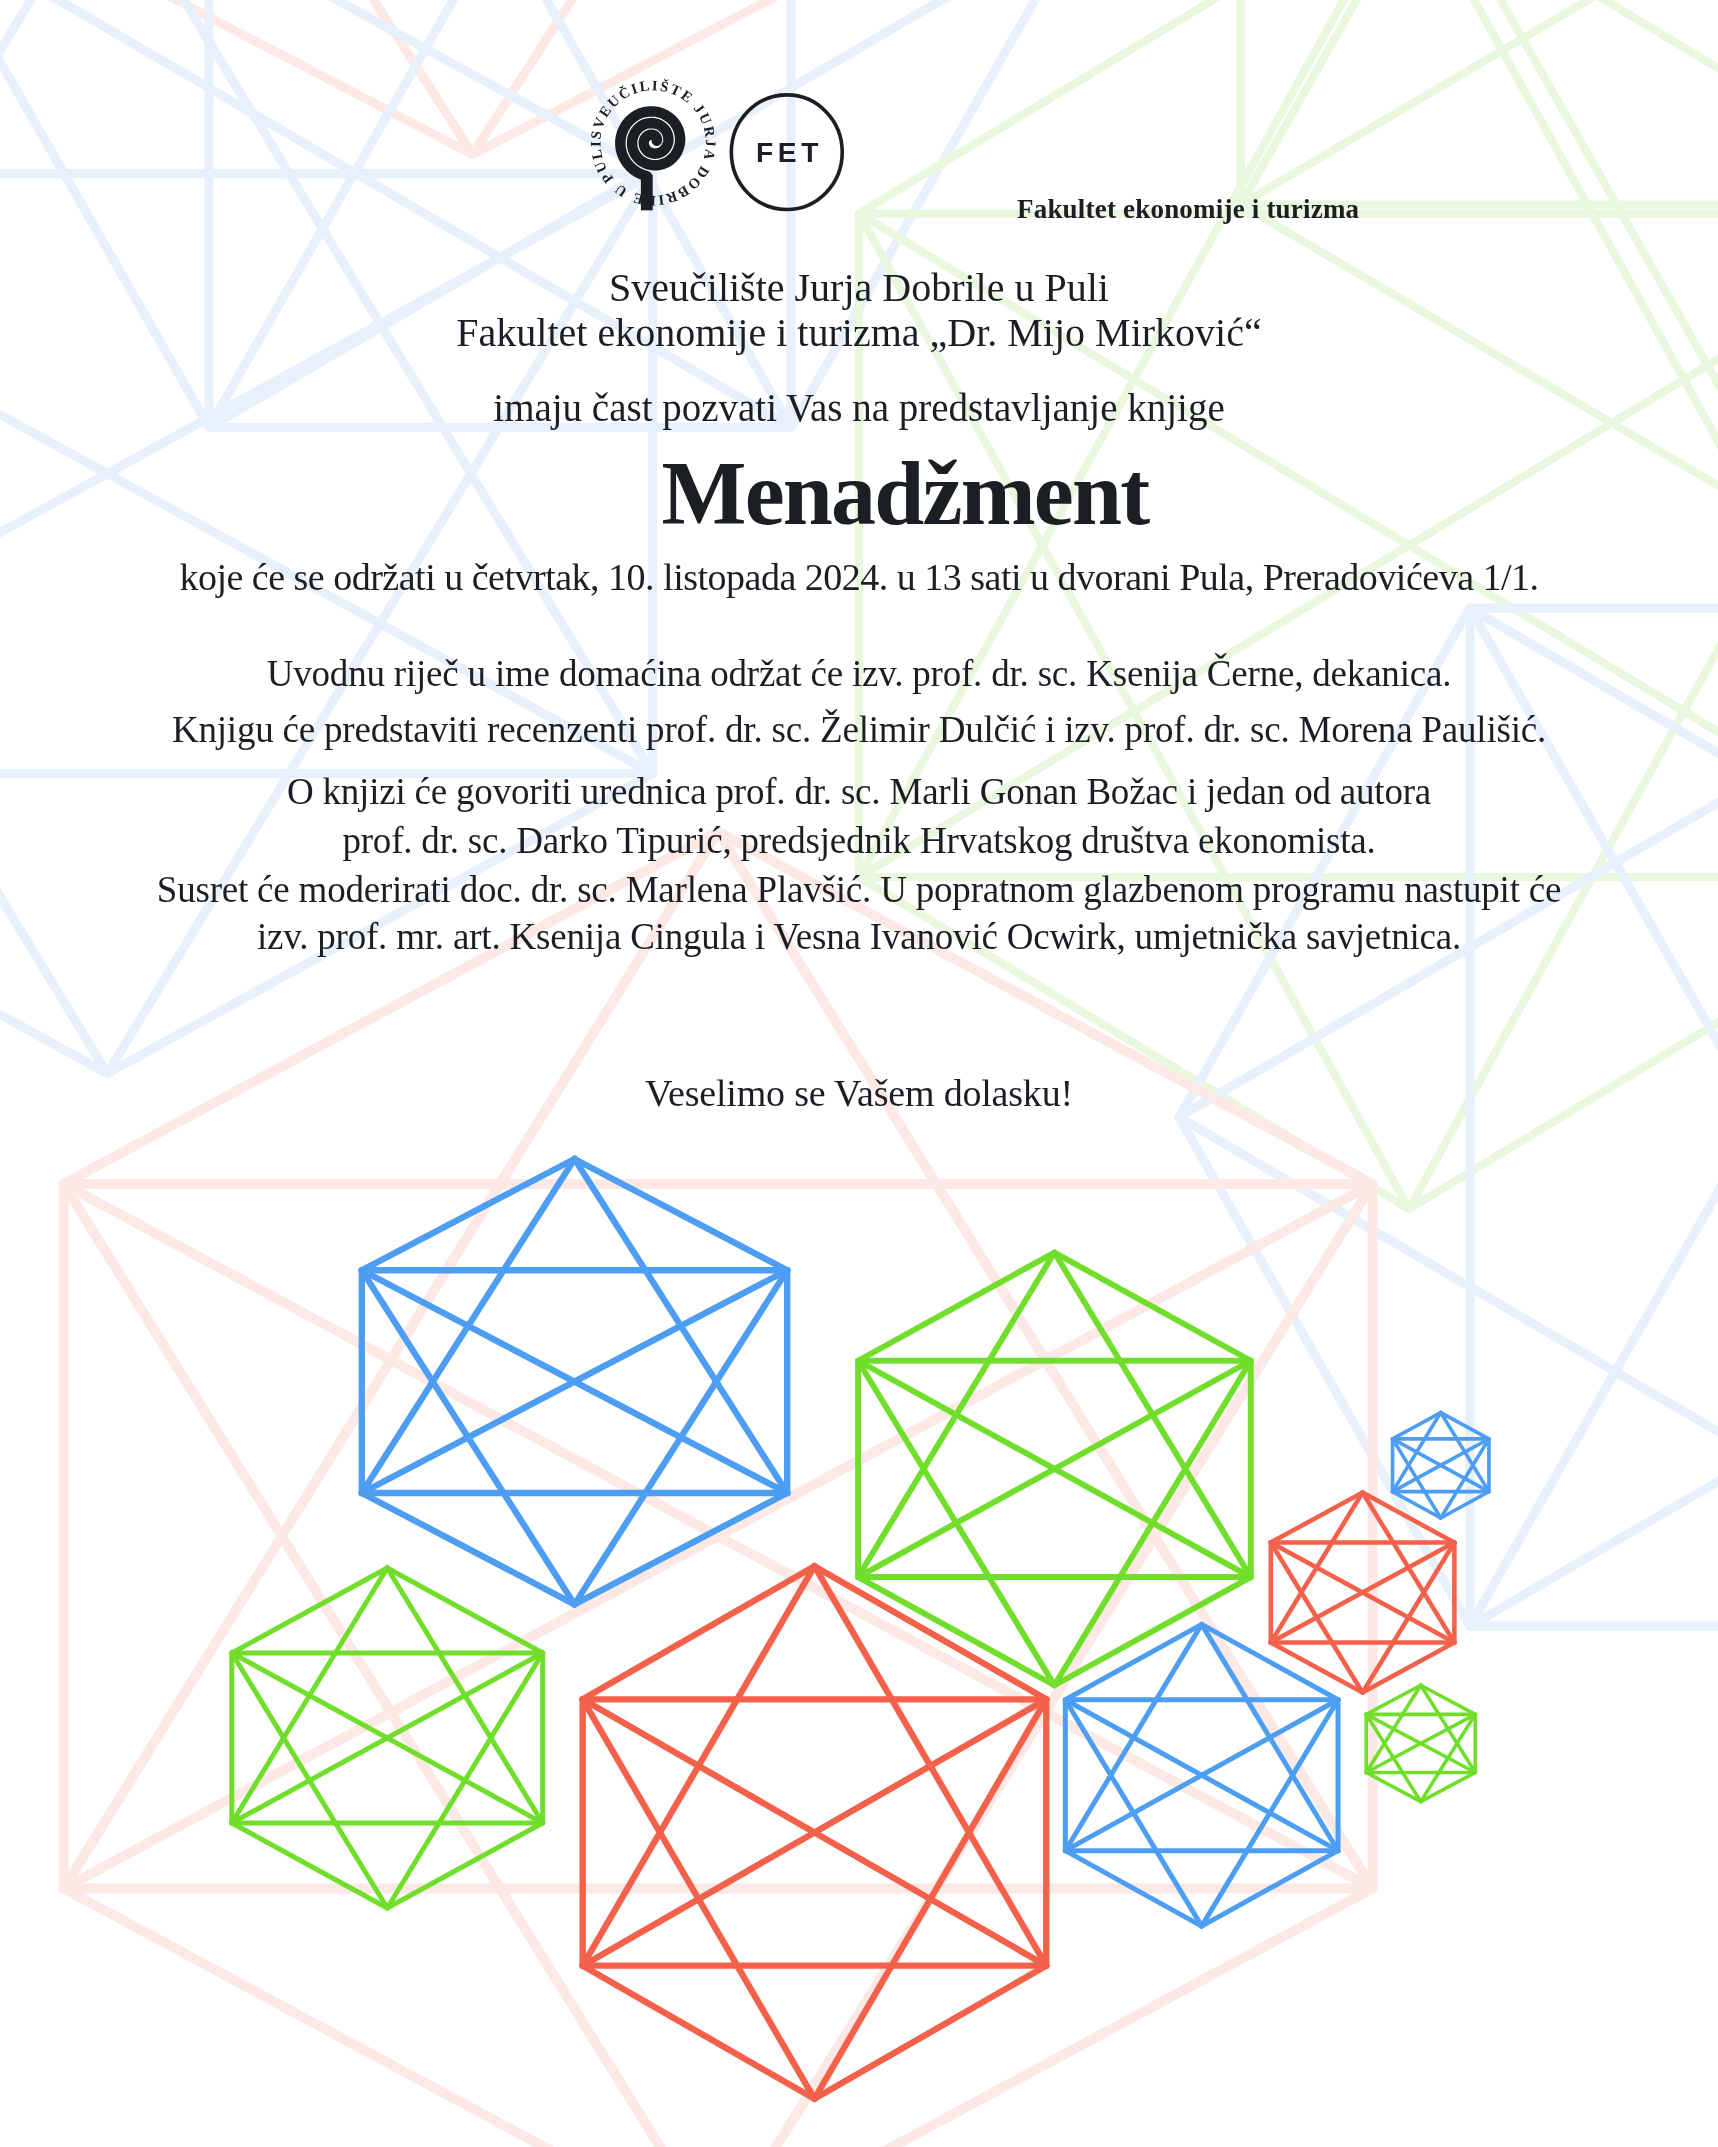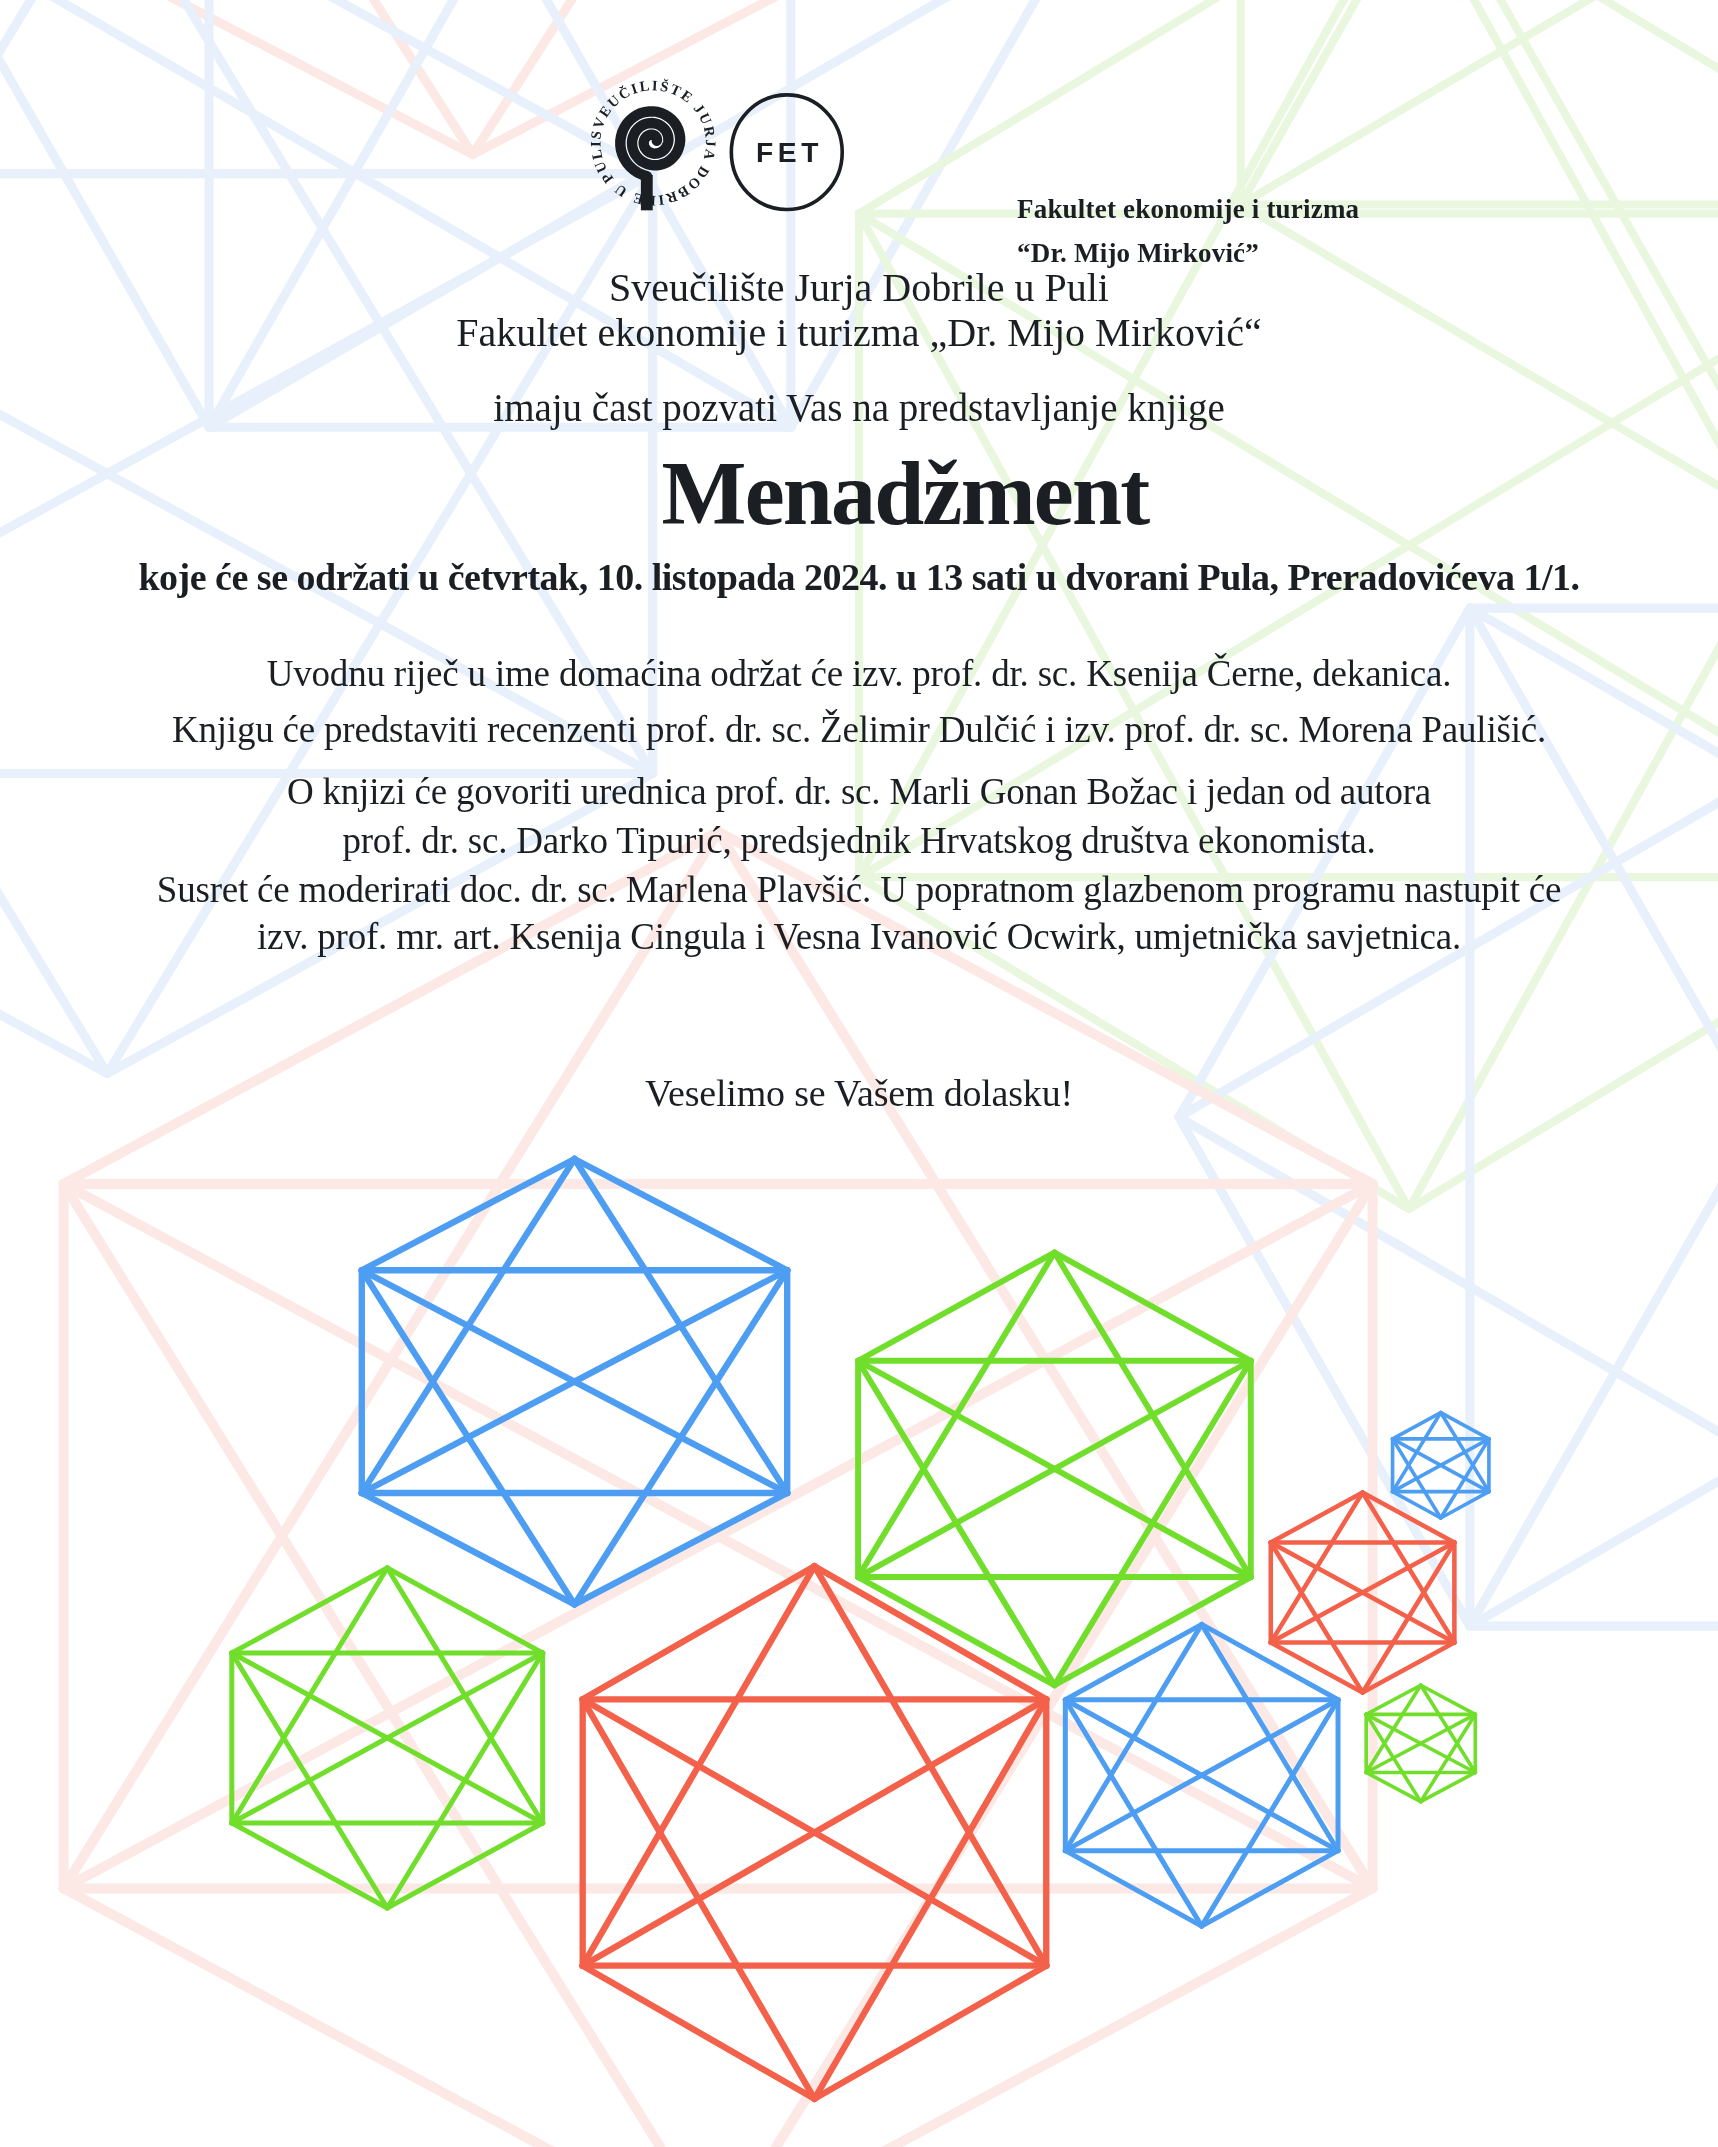--- a/index.html
+++ b/index.html
@@ -8,21 +8,21 @@
     background:#ffffff;
     font-family:"Liberation Serif","DejaVu Serif",serif;
     color:#1b1f24;
   }
   #bg-svg{position:absolute;left:0;top:0;width:1718px;height:2147px;z-index:0;}
   .layer{position:absolute;left:0;top:0;width:1718px;z-index:2;}
   .center-line{position:absolute;left:0;width:1718px;text-align:center;white-space:pre-line;}
   .org-block{top:265px;font-size:40px;line-height:45px;}
   .italic-line{top:385px;font-size:39px;}
   .book-title{top:442px;font-size:90px;line-height:104px;font-weight:bold;letter-spacing:-1.8px;padding-left:46px;}
-  .event-line{top:556px;font-size:38px;line-height:42px;font-weight:bold;letter-spacing:-0.5px;}
+  .event-line{top:556px;font-size:38px;line-height:42px;font-weight:normal;letter-spacing:-0.5px;}
   .para{font-size:37px;line-height:41px;letter-spacing:-0.2px;margin-top:21px;}
   .p1{top:632px;}
   .p2{top:688px;}
   .p3{top:746px;line-height:49px;}
   .p4{top:845px;line-height:47px;}
   .closing{top:1052px;font-size:38px;}
   .faculty-label{
     position:absolute;left:1017px;top:187px;z-index:2;
     font-size:27px;line-height:44px;font-weight:bold;letter-spacing:0.2px;font-family:Liberation Serif, serif;
   }
@@ -288,21 +288,20 @@
     <line x1="712" y1="192" x2="712" y2="231" stroke="#1b1f24" stroke-width="13"></line>
   </g>
   <g>
     <ellipse cx="866" cy="167" rx="61" ry="63" fill="none" stroke="#1b1f24" stroke-width="4"></ellipse>
     <text x="869" y="178" text-anchor="middle" font-size="31" font-weight="bold" letter-spacing="5" fill="#1b1f24" font-family="Liberation Sans, DejaVu Sans, sans-serif">FET</text>
   </g>
 </svg>
 
 <div class="faculty-label">
   <div>Fakultet ekonomije i turizma</div>
-  <div>“Dr. Mijo Mirković”</div>
 </div>
 
 <div class="layer">
   <div class="center-line org-block">Sveučilište Jurja Dobrile u Puli
 Fakultet ekonomije i turizma „Dr. Mijo Mirković“</div>
   <div class="center-line italic-line">imaju čast pozvati Vas na predstavljanje knjige</div>
   <div class="center-line book-title">Menadžment</div>
   <div class="center-line event-line">koje će se održati u četvrtak, 10. listopada 2024. u 13 sati u dvorani Pula, Preradovićeva 1/1.</div>
   <div class="center-line para p1">Uvodnu riječ u ime domaćina održat će izv. prof. dr. sc. Ksenija Černe, dekanica.</div>
   <div class="center-line para p2">Knjigu će predstaviti recenzenti prof. dr. sc. Želimir Dulčić i izv. prof. dr. sc. Morena Paulišić.</div>

